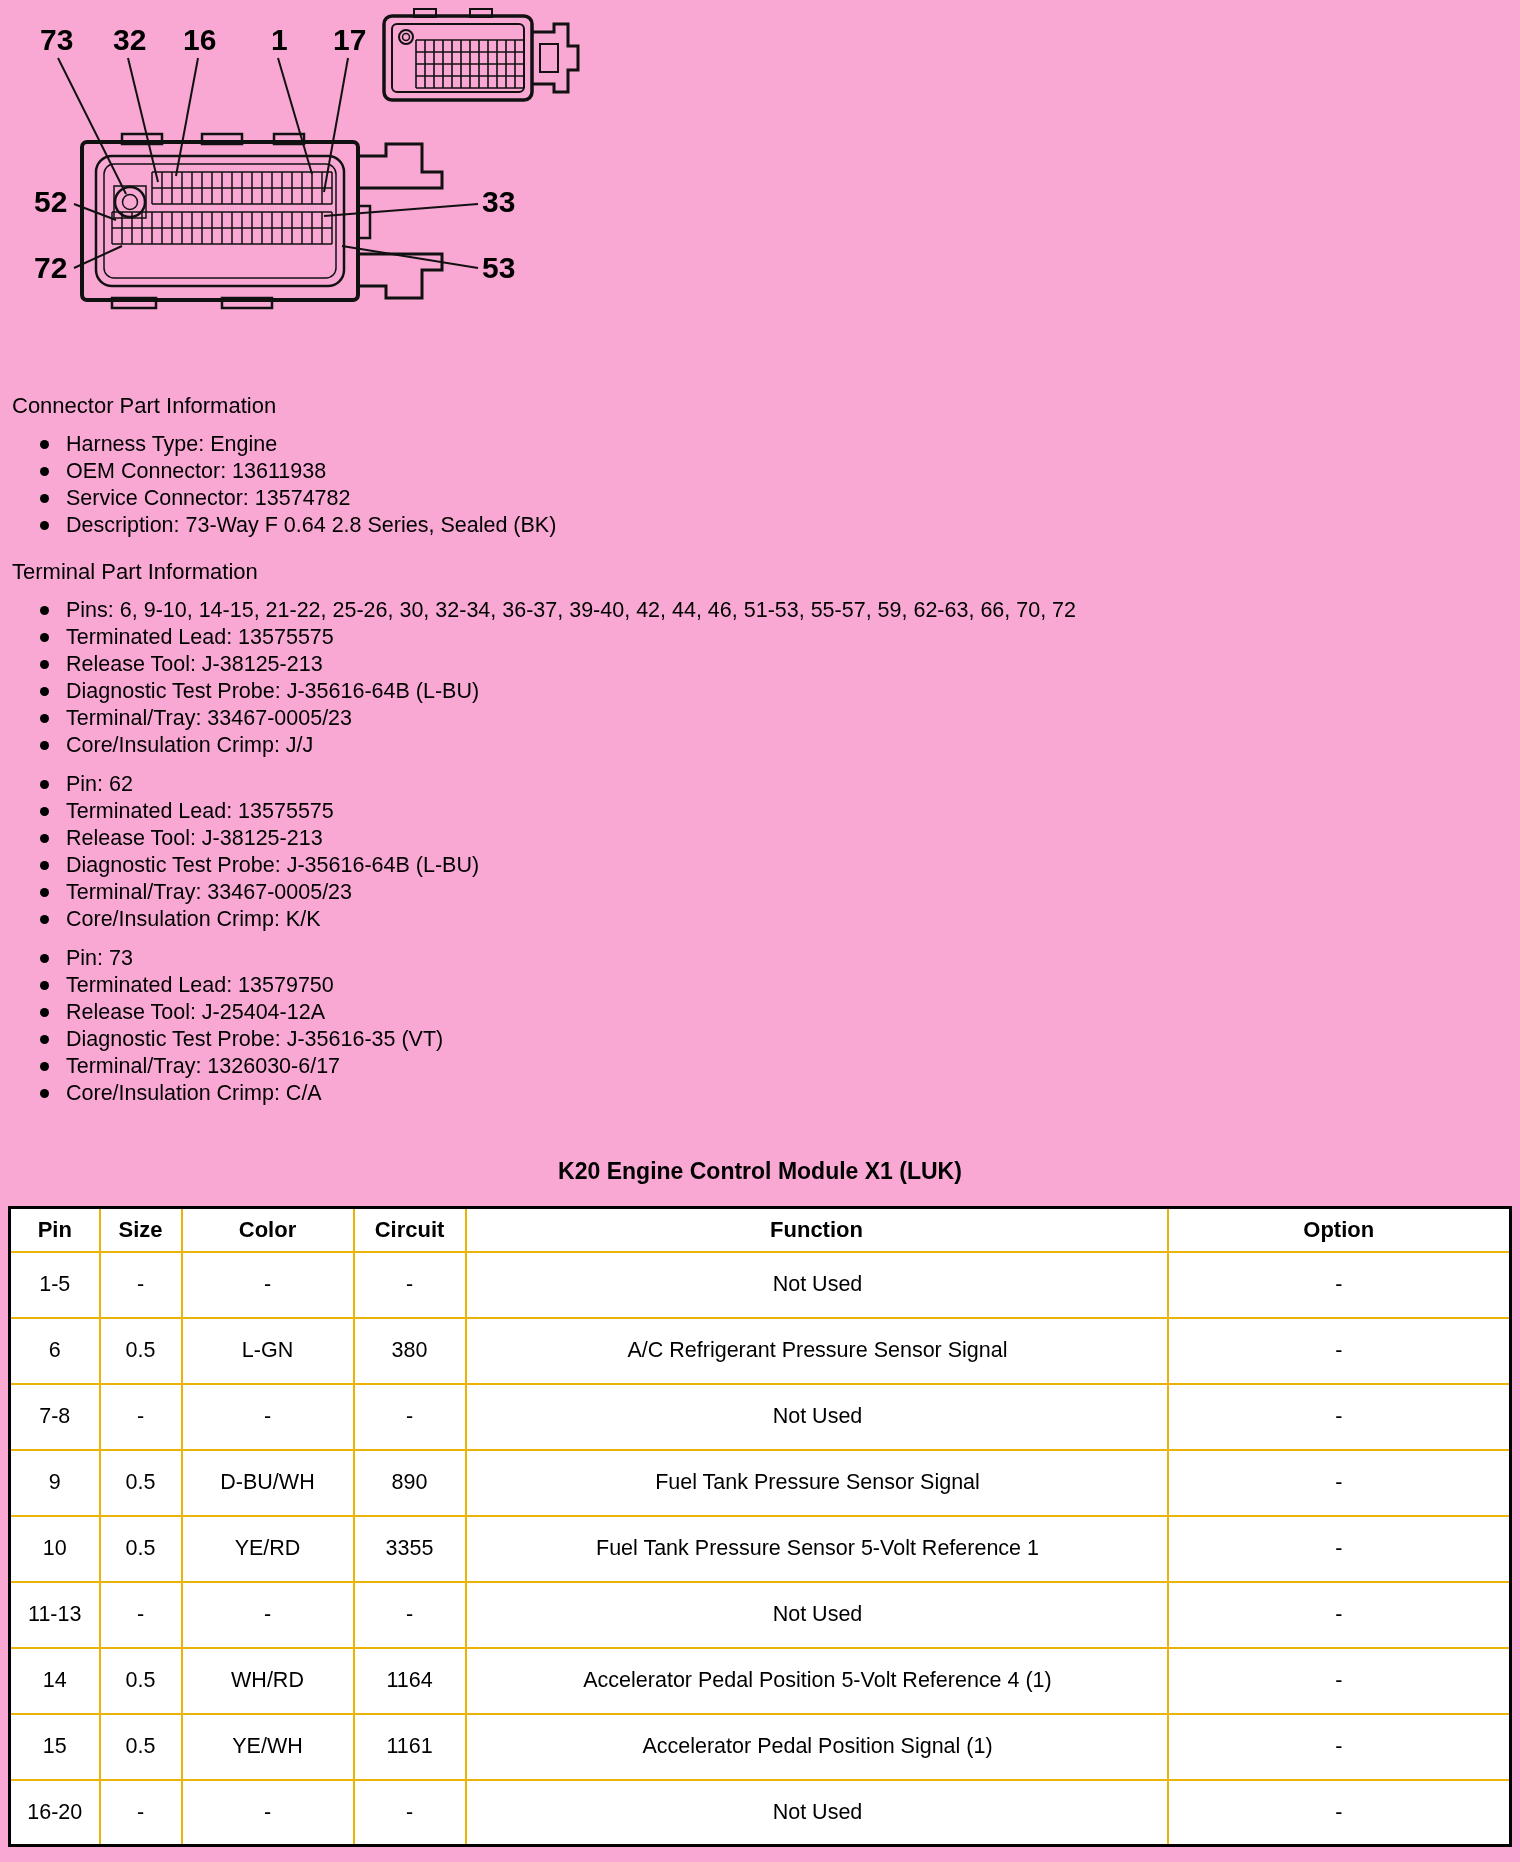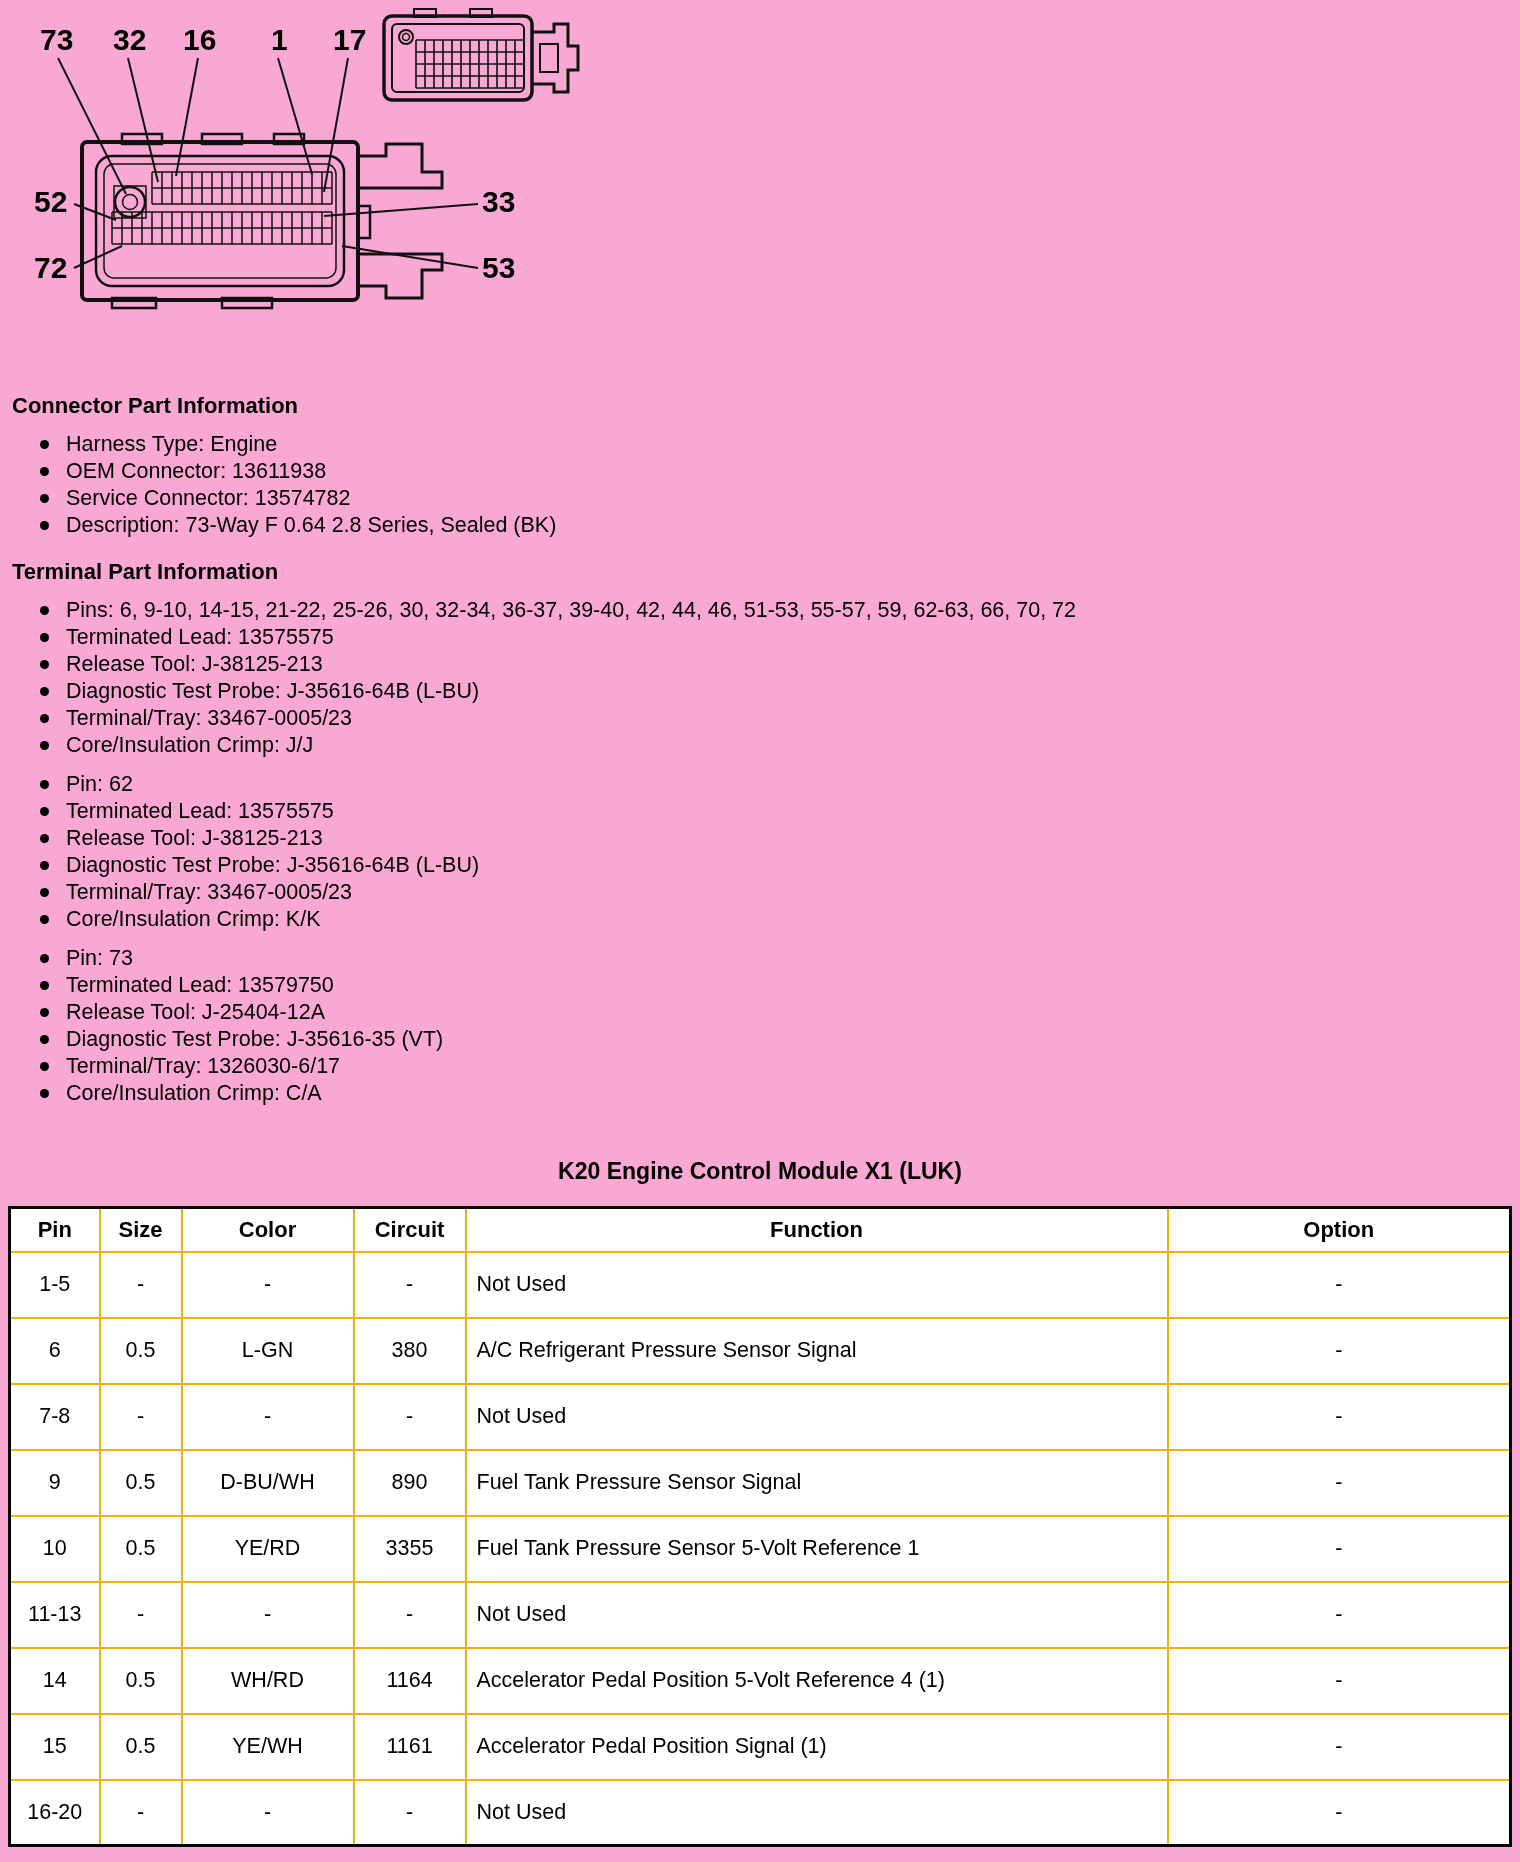--- a/index.html
+++ b/index.html
@@ -3,39 +3,39 @@
 <meta charset="utf-8">
 <style>
   * { margin:0; padding:0; box-sizing:border-box; }
   html,body { background:#ffffff; }
   body { font-family:"Liberation Sans", sans-serif; color:#000; }
   .page { position:relative; width:1520px; height:1862px; background:#f9a8d4; overflow:hidden; }
 
   .diagram-svg { display:block; margin:6px 0 0 12px; }
 
   .content { margin:0 14px 0 12px; }
-  .section-heading { font-size:22px; font-weight:bold; }
+  .section-heading { font-size:22px; font-weight:normal; }
   .heading-connector { margin-top:42px; }
   .heading-terminal { margin-top:20px; }
 
   ul.bullet-list { list-style:none; margin-top:12px; }
   .bullet-item { display:flex; align-items:center; font-size:21.5px; line-height:27px; padding-left:28px; }
   .bullet-dot { flex:0 0 auto; width:9px; height:9px; border-radius:50%; background:#000; margin-right:17px; }
   .bullet-text { white-space:nowrap; }
   .terminal-group { margin-top:24px; }
   .terminal-group:first-child { margin-top:12px; }
 
   .table-title { position:absolute; top:1158px; left:0; width:100%; text-align:center; font-size:23px; font-weight:bold; }
 
   table.pin-table { position:absolute; top:1206px; left:8px; width:1504px; border-collapse:collapse; border:3px solid #000; table-layout:fixed; background:#fff; }
   .pin-table th, .pin-table td { border:2px solid #eab308; overflow:hidden; }
   .pin-table th { height:44px; font-size:22px; font-weight:bold; text-align:center; }
   .pin-table td { height:66px; font-size:21.5px; vertical-align:middle; padding:0 8px; }
   .pin-table td.cell-center { text-align:center; }
-  .pin-table td.cell-left { text-align:left; padding-left:10px; }
+  .pin-table td.cell-left { text-align:center; padding-left:10px; }
 </style>
 </head>
 <body>
 
 <div class="page">
 
   <svg class="diagram-svg" width="600" height="345" viewBox="0 0 600 345">
 
     <g fill="none" stroke="#111">
       <rect x="372" y="10" width="148" height="84" rx="8" stroke-width="3.5"></rect>

